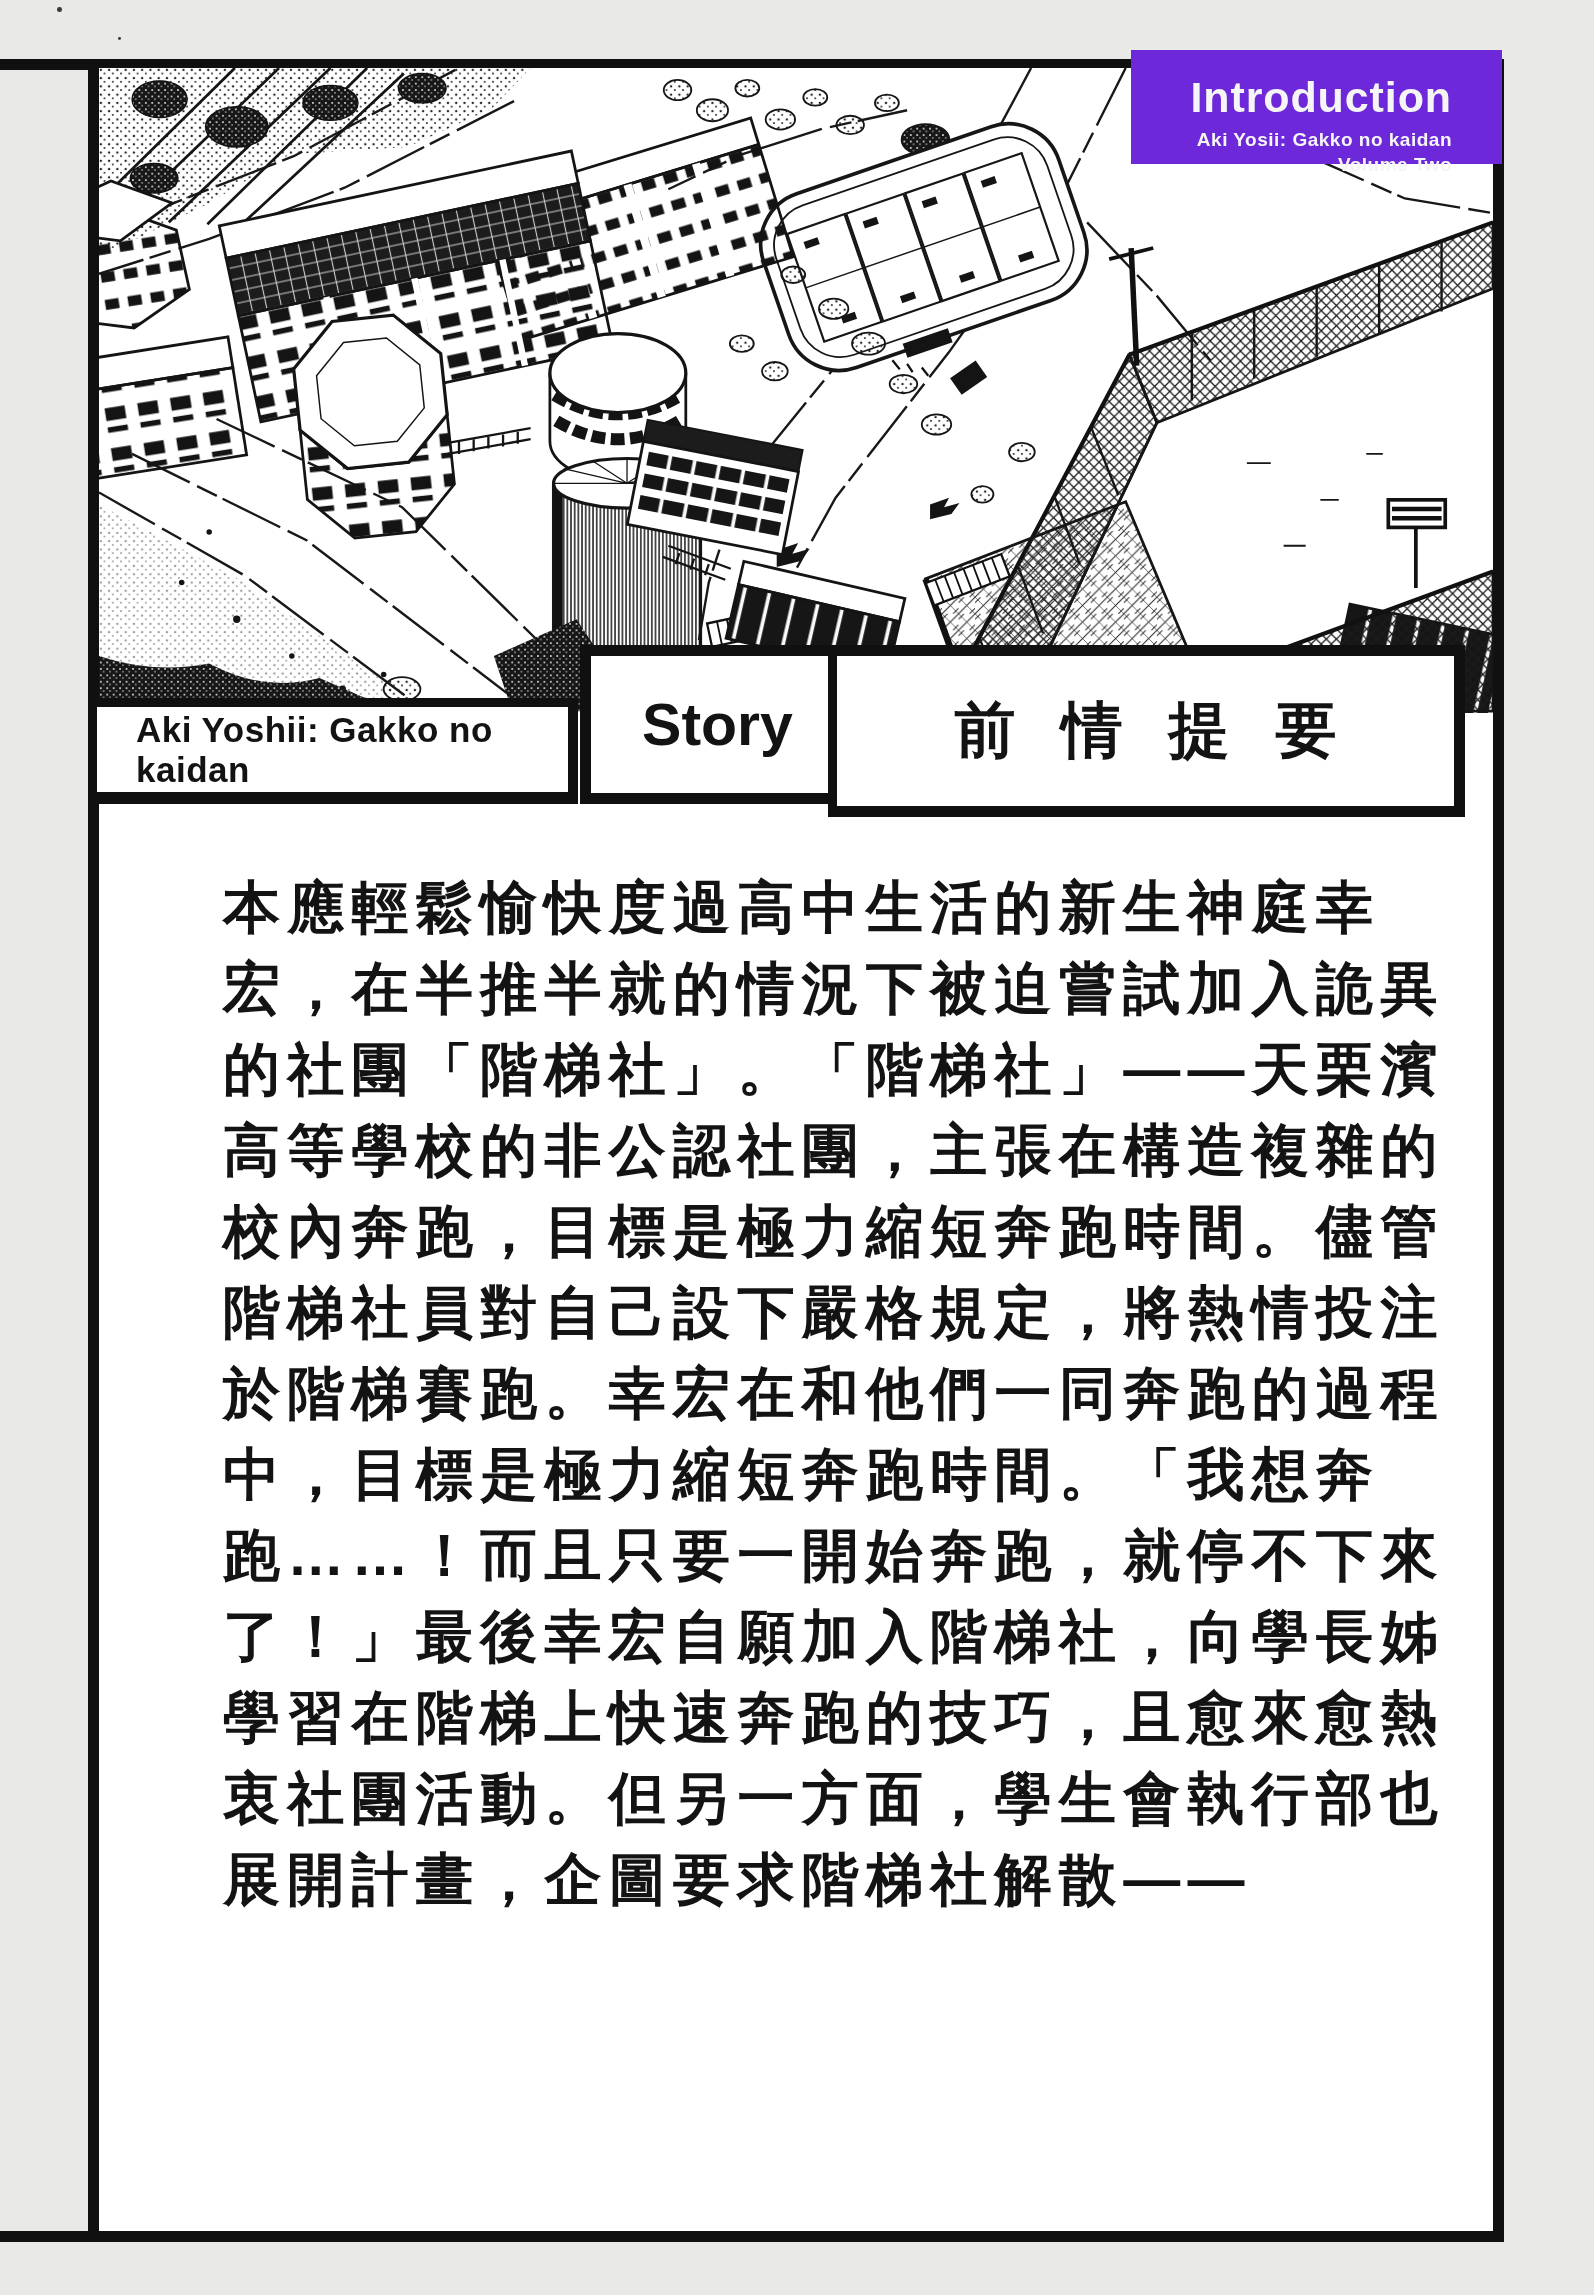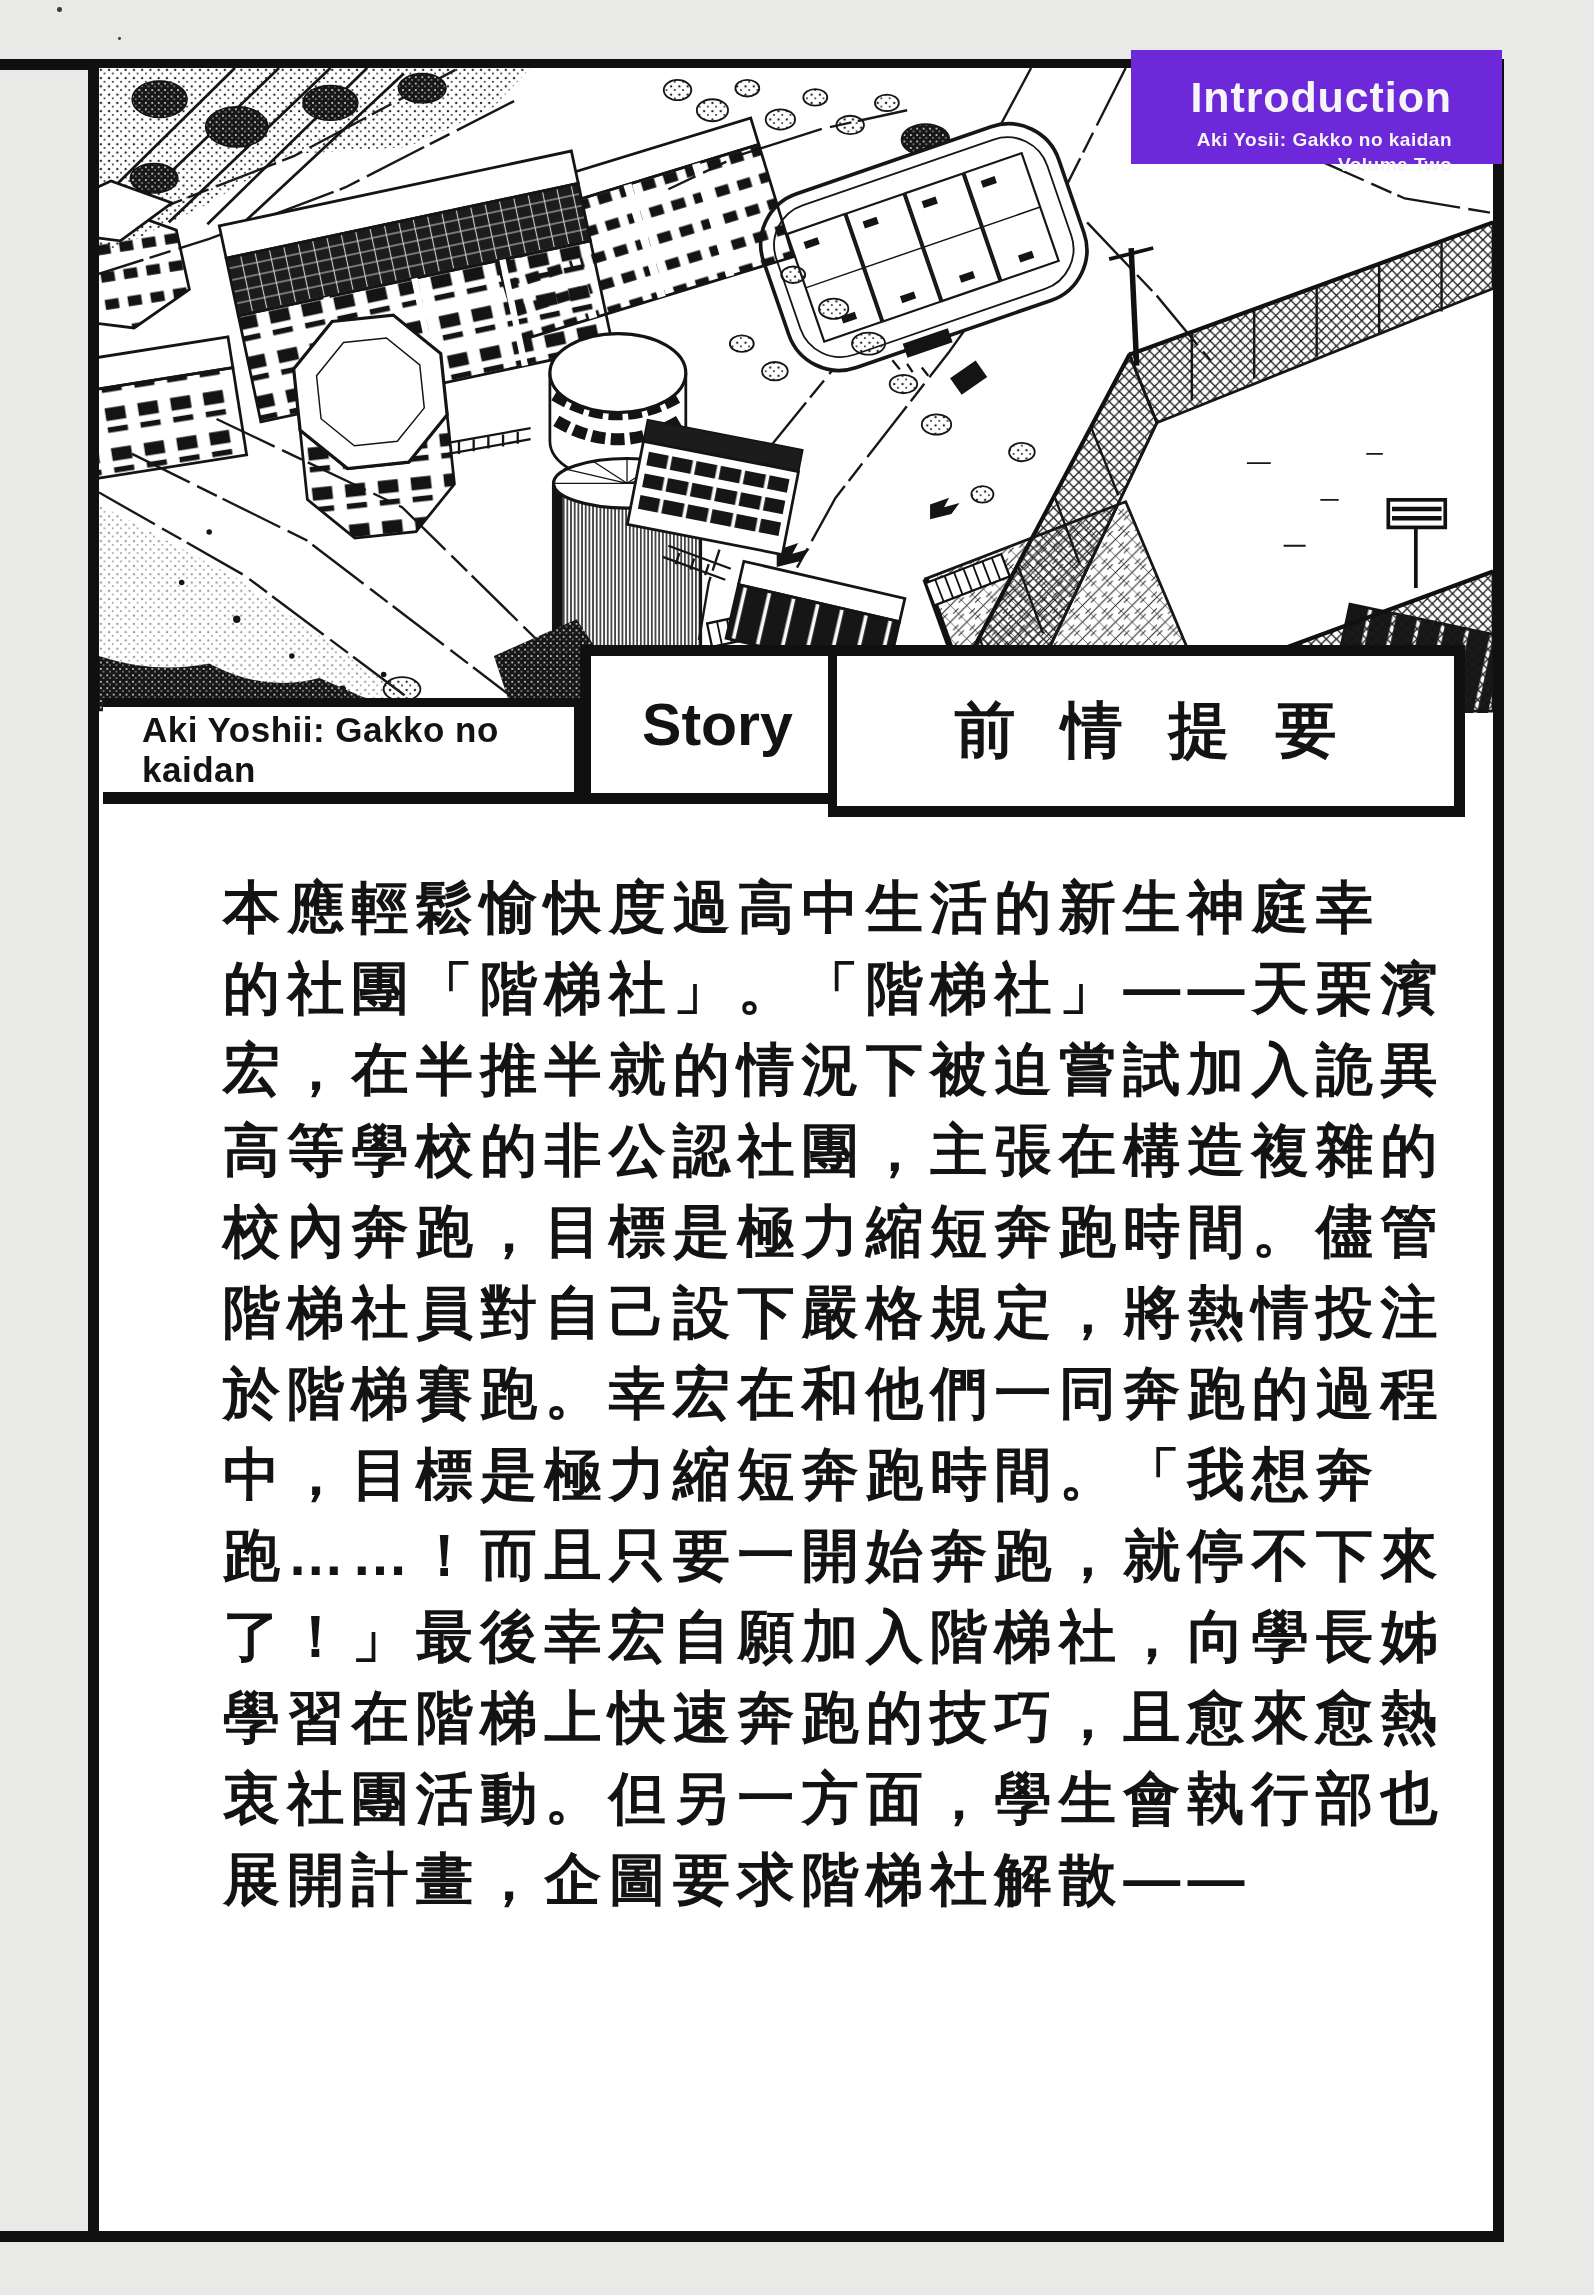--- a/index.html
+++ b/index.html
@@ -17,21 +17,21 @@
   .illus svg{display:block;width:100%;height:100%;}
 
   
   .intro-box{left:1131px;top:50px;width:371px;height:114px;background:#6d28d9;color:#f5f5f5;
              text-align:right;padding:25px 50px 0 0;}
   .intro-title{font-size:43px;font-weight:700;letter-spacing:0.9px;line-height:1.05;}
   .intro-sub{font-size:19px;font-weight:700;margin-top:9.2px;letter-spacing:0.5px;}
   .intro-vol{font-size:19px;font-weight:700;margin-top:2.8px;letter-spacing:0.5px;}
 
   
-  .caption-box{left:103px;top:698px;width:481px;height:106px;background:#ffffff;
+  .caption-box{left:97px;top:698px;width:481px;height:106px;background:#ffffff;
                border-top:9.2px solid #101010;border-right:10px solid #101010;border-bottom:12px solid #101010;
                display:flex;align-items:center;padding-left:39px;
                font-size:35px;font-weight:700;letter-spacing:0.5px;}
   .story-box{left:580px;top:645px;width:275px;height:159px;background:#ffffff;border:11px solid #101010;
              display:flex;align-items:center;justify-content:center;
              font-size:59px;font-weight:700;}
   .zh-box{left:828px;top:645px;width:637px;height:172px;background:#ffffff;border:11px solid #101010;border-left-width:9.2px;
           display:flex;align-items:center;justify-content:center;
           font-size:61px;font-weight:800;letter-spacing:46px;padding-left:46px;}
 
@@ -320,22 +320,22 @@
   </div>
   <div class="abs story-box">
     <span>Story</span>
   </div>
   <div class="abs zh-box">
     <span>前情提要</span>
   </div>
 
   <div class="abs story-text">
     <div class="story-line">本應輕鬆愉快度過高中生活的新生神庭幸</div>
+    <div class="story-line">宏，在半推半就的情況下被迫嘗試加入詭異</div>
     <div class="story-line">的社團「階梯社」。「階梯社」——天栗濱</div>
-    <div class="story-line">宏，在半推半就的情況下被迫嘗試加入詭異</div>
     <div class="story-line">高等學校的非公認社團，主張在構造複雜的</div>
     <div class="story-line">校內奔跑，目標是極力縮短奔跑時間。儘管</div>
     <div class="story-line">階梯社員對自己設下嚴格規定，將熱情投注</div>
     <div class="story-line">於階梯賽跑。幸宏在和他們一同奔跑的過程</div>
     <div class="story-line">中，目標是極力縮短奔跑時間。「我想奔</div>
     <div class="story-line">跑……！而且只要一開始奔跑，就停不下來</div>
     <div class="story-line">了！」最後幸宏自願加入階梯社，向學長姊</div>
     <div class="story-line">學習在階梯上快速奔跑的技巧，且愈來愈熱</div>
     <div class="story-line">衷社團活動。但另一方面，學生會執行部也</div>
     <div class="story-line">展開計畫，企圖要求階梯社解散——</div>

